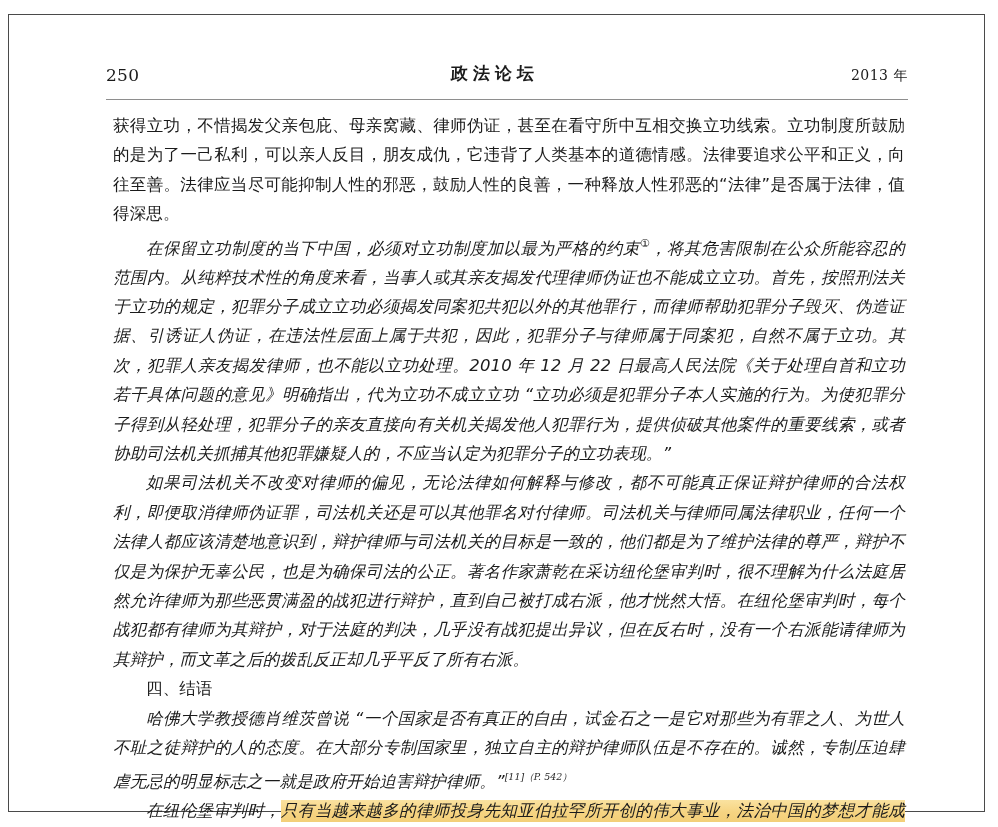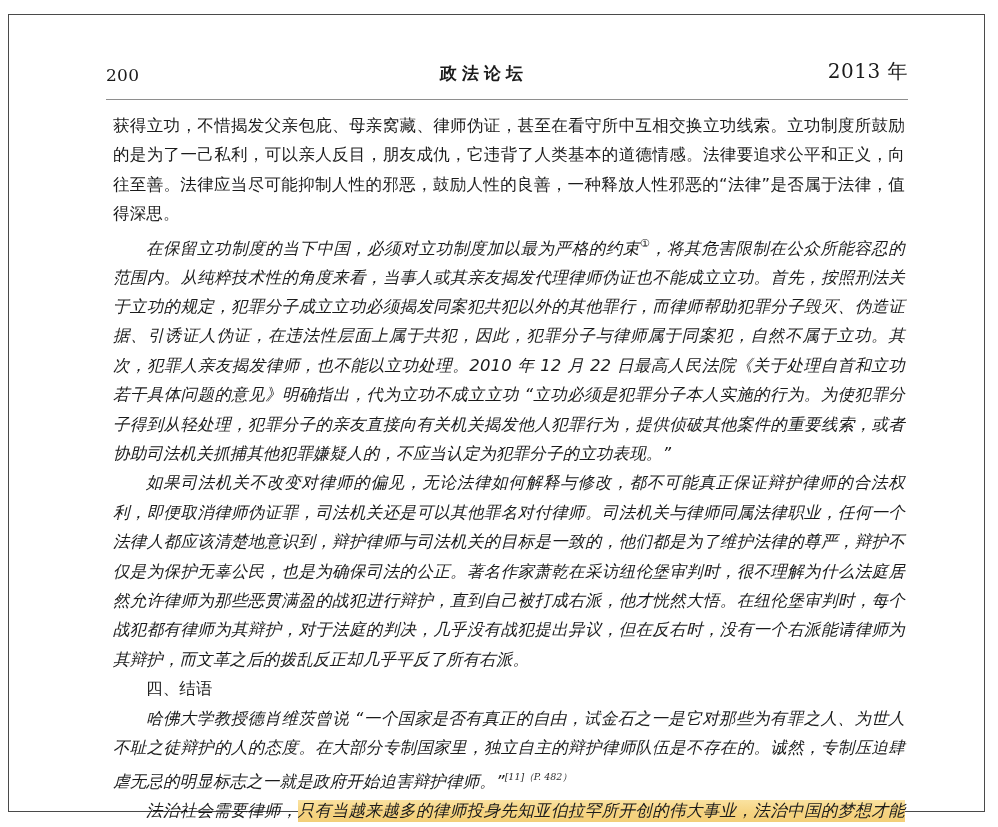--- a/index.html
+++ b/index.html
@@ -47,21 +47,21 @@
   }
   .rh-title {
     font-family: "DejaVu Serif", "Liberation Serif", serif;
     font-size: 17px;
     letter-spacing: 5px;
     font-weight: 600;
     transform: skewX(-2deg);
   }
   .rh-year {
     font-family: "DejaVu Serif", "Liberation Serif", serif;
-    font-size: 20px;
+    font-size: 14px;
     letter-spacing: 0.5px;
   }
 
   .head-rule {
     position: absolute;
     left: 97px;
     top: 84px;
     width: 802px;
     height: 1px;
     background: #8e8e8e;
@@ -119,21 +119,21 @@
     -webkit-box-decoration-break: clone;
     padding: 1px 0 2px 0;
   }
 </style>
 </head>
 <body>
 
 <div id="page-frame">
 
   <div class="running-head">
-    <span class="rh-page">200</span>
+    <span class="rh-page">250</span>
     <span class="rh-title">政法论坛</span>
     <span class="rh-year">2013 年</span>
   </div>
 
   <div class="head-rule"></div>
 
   <div id="body-col">
 
     <p class="para">
       <span>获得立功，不惜揭发父亲包庇、母亲窝藏、律师伪证，甚至在看守所中互相交换立功线索。立功制度所鼓励的是为了一己私利，可以亲人反目，朋友成仇，它违背了人类基本的道德情感。法律要追求公平和正义，向往至善。法律应当尽可能抑制人性的邪恶，鼓励人性的良善，一种释放人性邪恶的“法律”是否属于法律，值得深思。</span>
@@ -145,21 +145,21 @@
 
     <p class="para indent">
       <span>如果司法机关不改变对律师的偏见，无论法律如何解释与修改，都不可能真正保证辩护律师的合法权利，即便取消律师伪证罪，司法机关还是可以其他罪名对付律师。司法机关与律师同属法律职业，任何一个法律人都应该清楚地意识到，辩护律师与司法机关的目标是一致的，他们都是为了维护法律的尊严，辩护不仅是为保护无辜公民，也是为确保司法的公正。著名作家萧乾在采访纽伦堡审判时，很不理解为什么法庭居然允许律师为那些恶贯满盈的战犯进行辩护，直到自己被打成右派，他才恍然大悟。在纽伦堡审判时，每个战犯都有律师为其辩护，对于法庭的判决，几乎没有战犯提出异议，但在反右时，没有一个右派能请律师为其辩护，而文革之后的拨乱反正却几乎平反了所有右派。</span>
     </p>
 
     <p class="para section-head">
       <span>四、结语</span>
     </p>
 
     <p class="para indent">
-      <span>哈佛大学教授德肖维茨曾说 “一个国家是否有真正的自由，试金石之一是它对那些为有罪之人、为世人不耻之徒辩护的人的态度。在大部分专制国家里，独立自主的辩护律师队伍是不存在的。诚然，专制压迫肆虐无忌的明显标志之一就是政府开始迫害辩护律师。”</span><span class="cite-mark">[11]（P. 482）</span>
+      <span>哈佛大学教授德肖维茨曾说 “一个国家是否有真正的自由，试金石之一是它对那些为有罪之人、为世人不耻之徒辩护的人的态度。在大部分专制国家里，独立自主的辩护律师队伍是不存在的。诚然，专制压迫肆虐无忌的明显标志之一就是政府开始迫害辩护律师。”</span><span class="cite-mark">[11]（P. 542）</span>
     </p>
 
     <p class="para indent">
-      <span>法治社会需要律师，</span><span class="hl">只有当越来越多的律师投身先知亚伯拉罕所开创的伟大事业，法治中国的梦想才能成为现实。</span>
+      <span>在纽伦堡审判时，</span><span class="hl">只有当越来越多的律师投身先知亚伯拉罕所开创的伟大事业，法治中国的梦想才能成为现实。</span>
     </p>
 
   </div>
 </div>
 
 </body></html>

